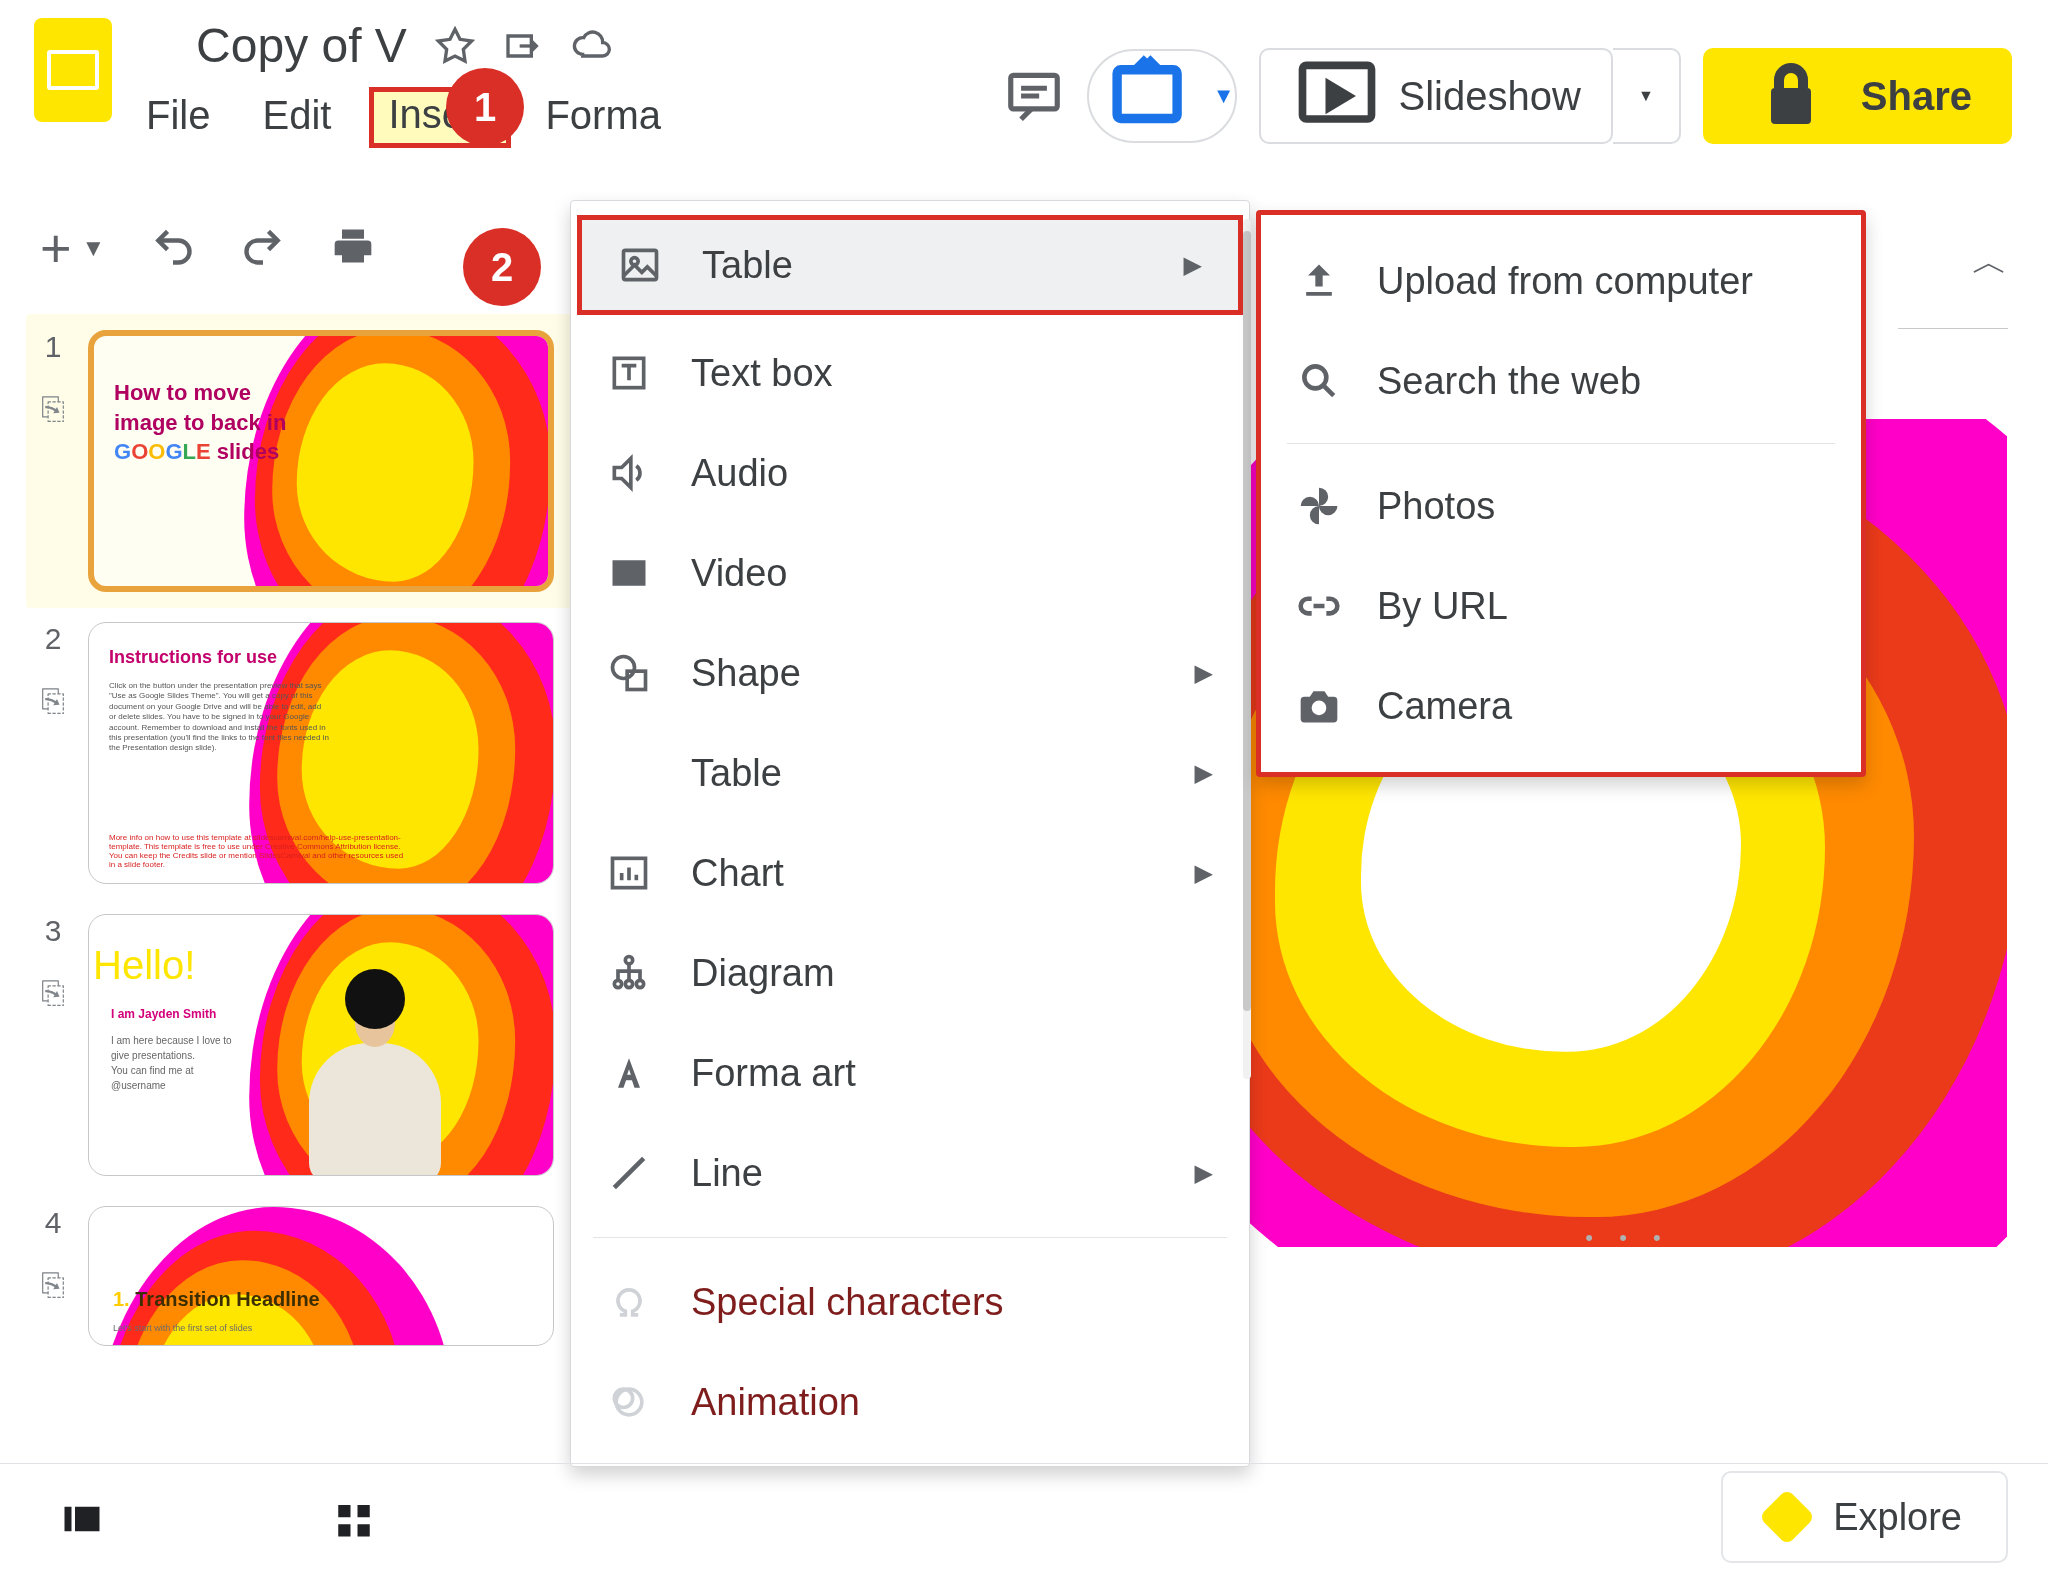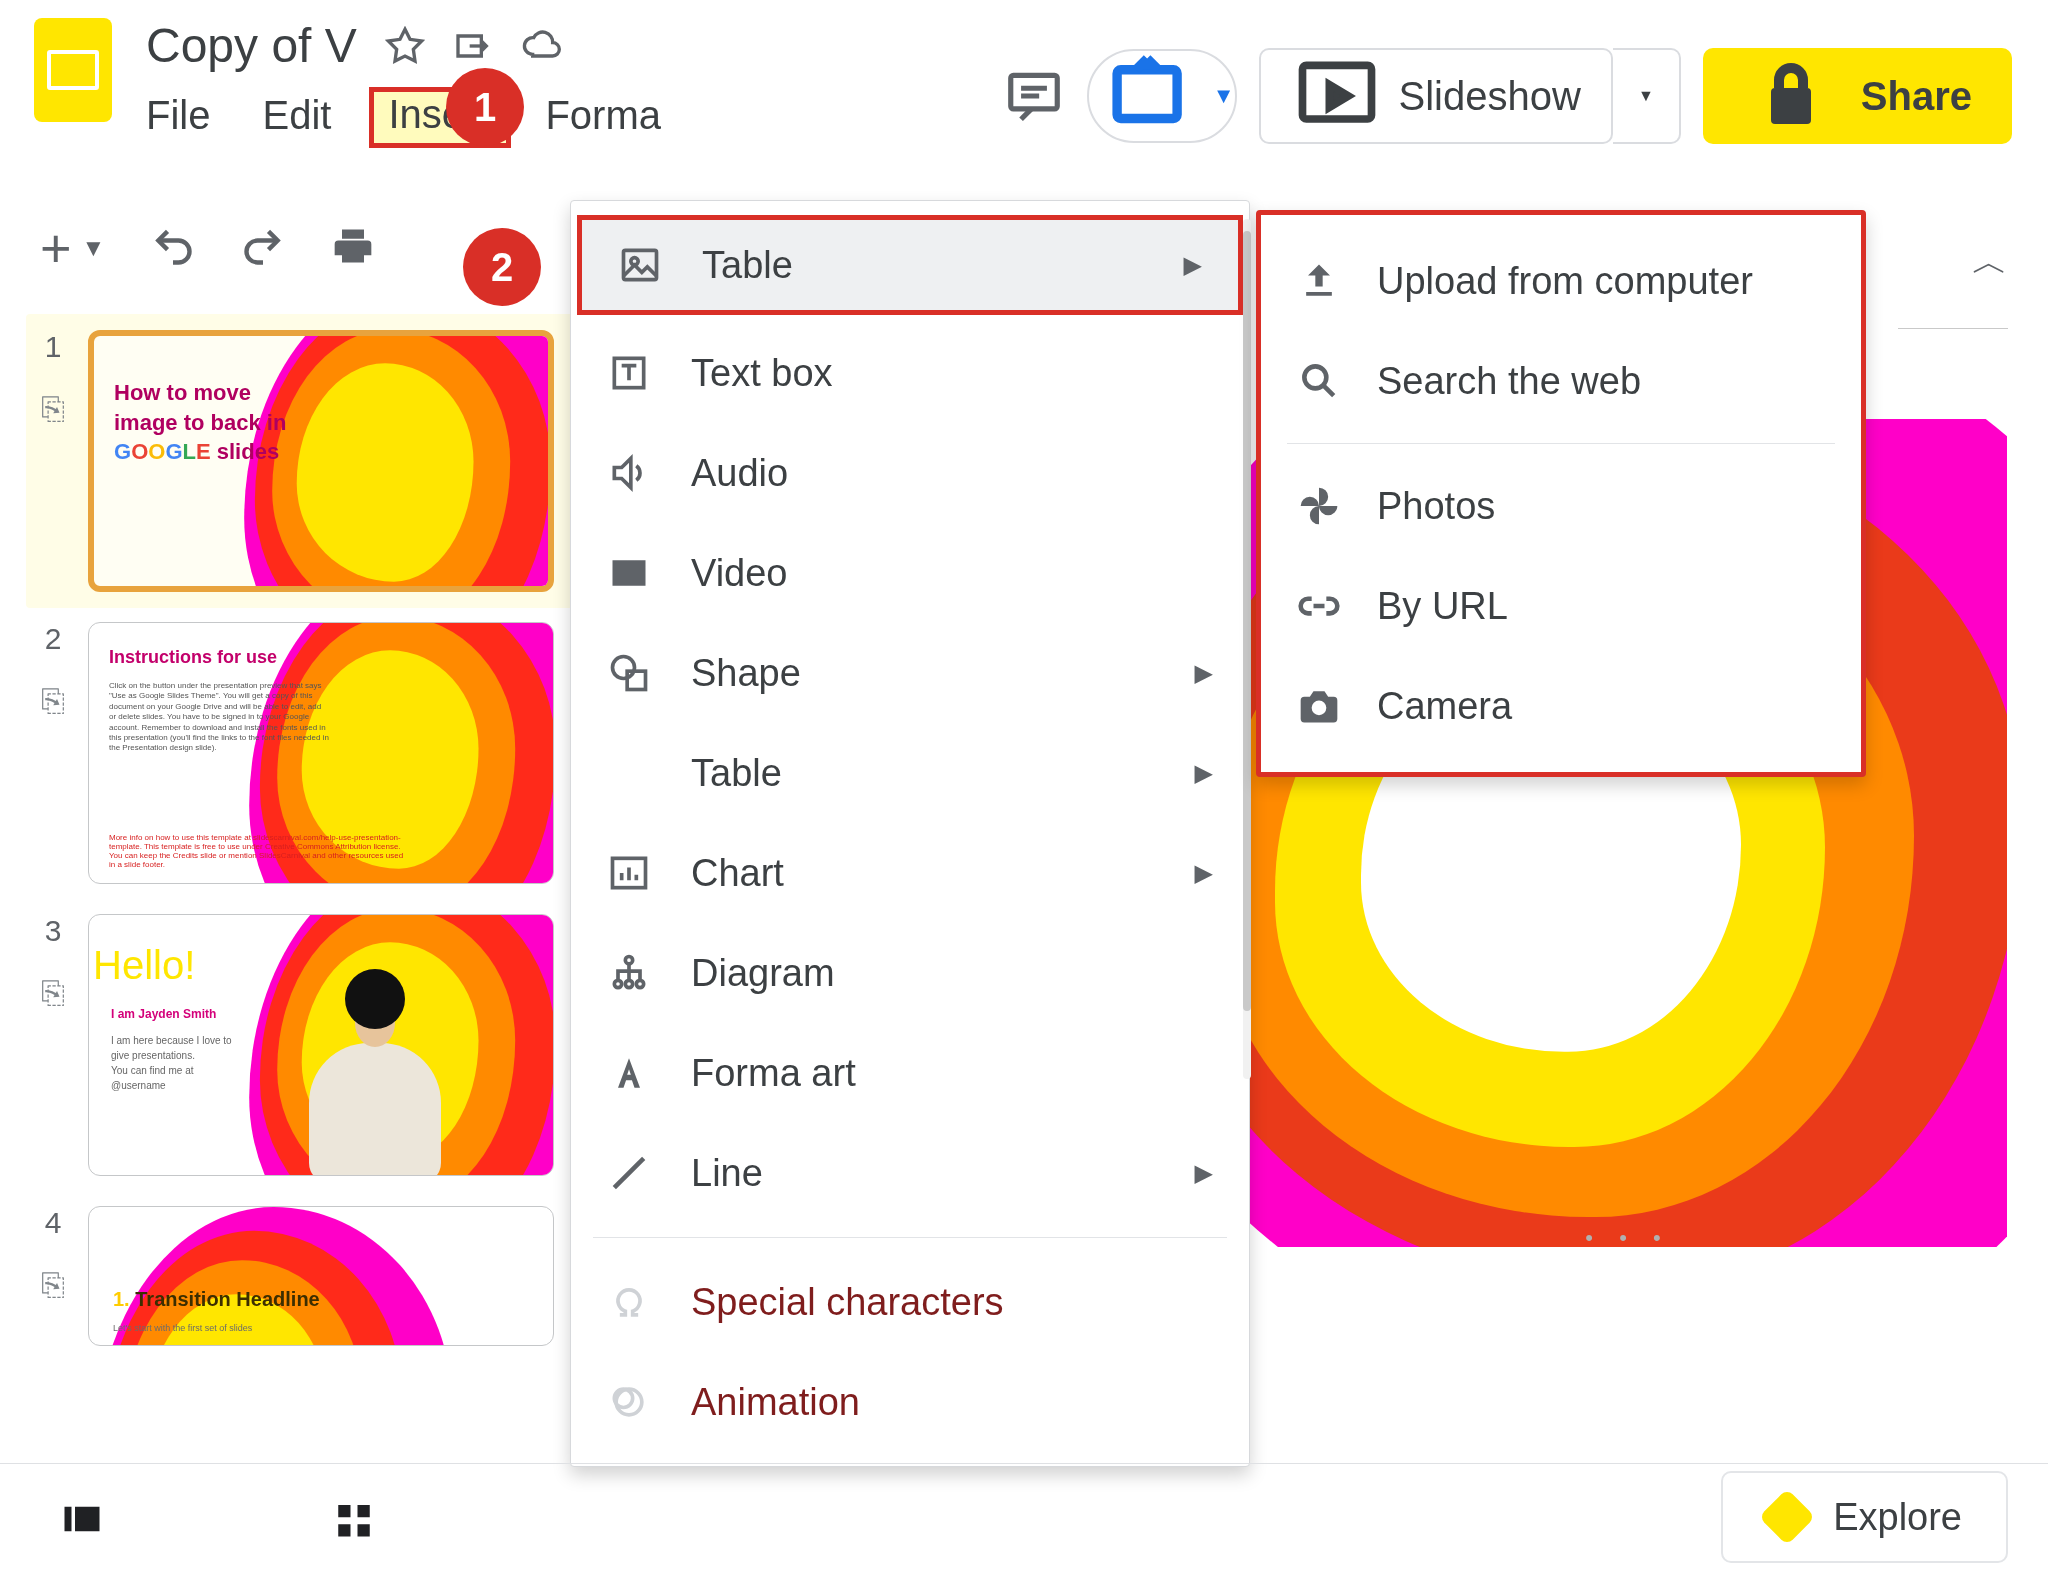--- a/index.html
+++ b/index.html
@@ -3,21 +3,21 @@
 <meta charset="utf-8">
 <style>
   *{box-sizing:border-box;margin:0;padding:0;font-family:Arial,Helvetica,sans-serif;}
   html,body{width:2048px;height:1583px;background:#fff;}
   body{transform-origin:top left;}
 
   
   .titlebar{display:flex;align-items:flex-start;padding:18px 34px 0 34px;gap:34px;position:relative;}
   .slides-logo{width:78px;height:104px;background:#ffe600;border-radius:8px;display:flex;align-items:center;justify-content:center;}
   .slides-logo::after{content:"";width:44px;height:32px;border:4px solid #fff;border-radius:3px;}
-  .doc-col{display:flex;flex-direction:column;gap:20px;}
+  .doc-col{display:flex;flex-direction:column;gap:20px;align-items:center;}
   .doc-title{font-size:48px;color:#3c4043;}
   .doc-title-row{display:flex;align-items:center;gap:28px;}
   .doc-title-row .ico{width:40px;height:40px;color:#5f6368;display:flex;align-items:center;justify-content:center;}
   .menubar{display:flex;gap:52px;font-size:40px;color:#3c4043;}
   .menubar .m{position:relative;}
   .m.insert{background:#fffbbd;border:5px solid #d92f27;padding:0 18px 6px 14px;margin:-6px -18px -6px -14px;}
 
   .right-actions{position:absolute;right:36px;top:48px;display:flex;align-items:center;gap:22px;}
   .icon-btn{width:62px;height:62px;color:#5f6368;display:flex;align-items:center;justify-content:center;}
   .present-box{width:150px;height:94px;border:2px solid #dadce0;border-radius:48px;display:flex;align-items:center;justify-content:center;gap:8px;color:#1a73e8;}
@@ -37,21 +37,21 @@
   .badge{position:absolute;width:78px;height:78px;background:#d92f27;border-radius:50%;display:flex;align-items:center;justify-content:center;color:#fff;font-size:40px;font-weight:700;}
   .b1{left:446px;top:68px;}
   .b2{left:463px;top:228px;}
   .b3{left:1135px;top:340px;}
 
   
   .filmstrip{position:absolute;left:36px;top:330px;width:538px;display:flex;flex-direction:column;gap:30px;}
   .slide-wrap{display:flex;gap:18px;}
   .num-col{width:34px;display:flex;flex-direction:column;align-items:center;gap:28px;color:#5f6368;font-size:30px;}
   .link-i{color:#80868b;font-size:30px;}
-  .thumb{width:466px;height:262px;border:1px solid #c5c7c9;border-radius:12px;background:#fff;position:relative;overflow:hidden;}
+  .thumb{width:466px;height:262px;border:1px solid #c5c7c9;border-radius:18px;background:#fff;position:relative;overflow:hidden;}
   .thumb.selected{border:6px solid #e8a33d;background:#fffef3;}
   .slide-wrap:first-child{background:#fffde7;margin:-16px -10px;padding:16px 10px;border-radius:4px;}
 
   .wave{position:absolute;right:-30px;top:-60px;width:340px;height:420px;}
   .wave .w{position:absolute;inset:0;border-radius:50% 50% 45% 55%/55% 45% 55% 45%;}
   .wave .w1{background:#ff00c8;transform:scale(1.05) translate(14px,10px);}
   .wave .w2{background:#ff2a1a;transform:scale(.87) translate(-6px,-4px);}
   .wave .w3{background:#ff8a00;transform:scale(.70) translate(-24px,-14px);}
   .wave .w4{background:#ffe600;transform:scale(.52) translate(-44px,-26px);}
   .thumb-txt{position:absolute;left:20px;top:42px;font-size:22px;font-weight:700;color:#b00060;line-height:1.35;}

